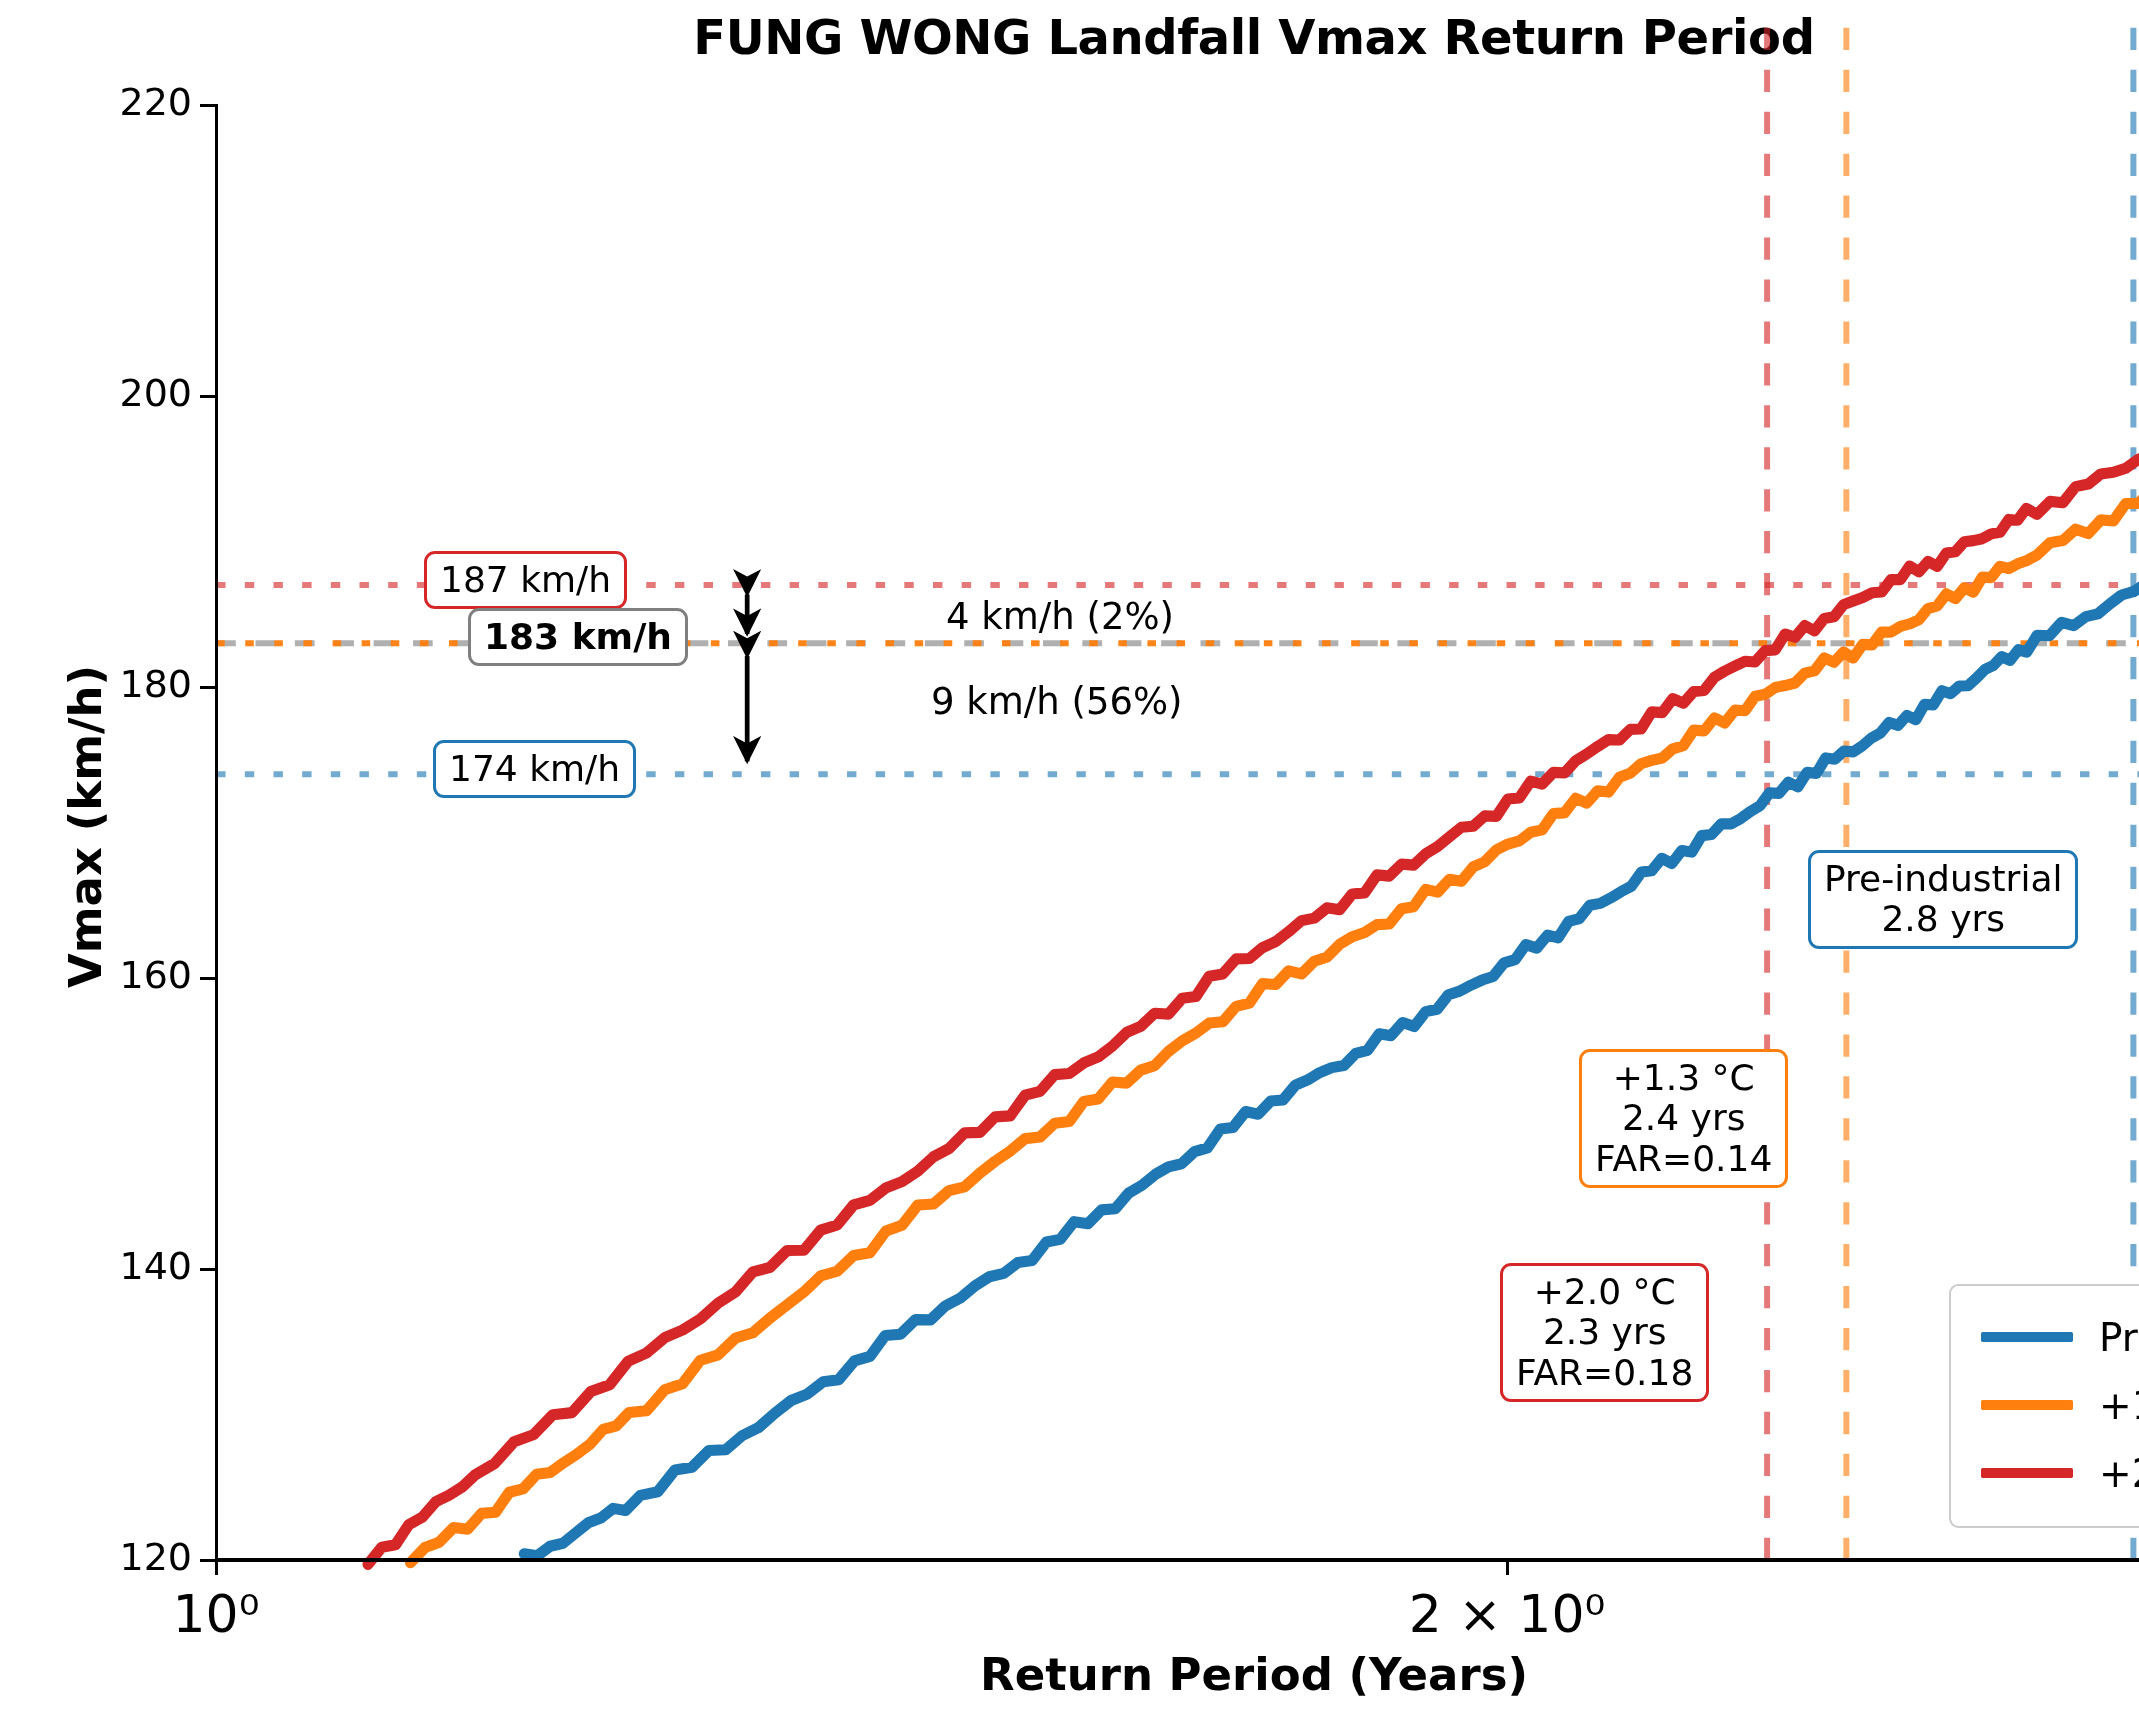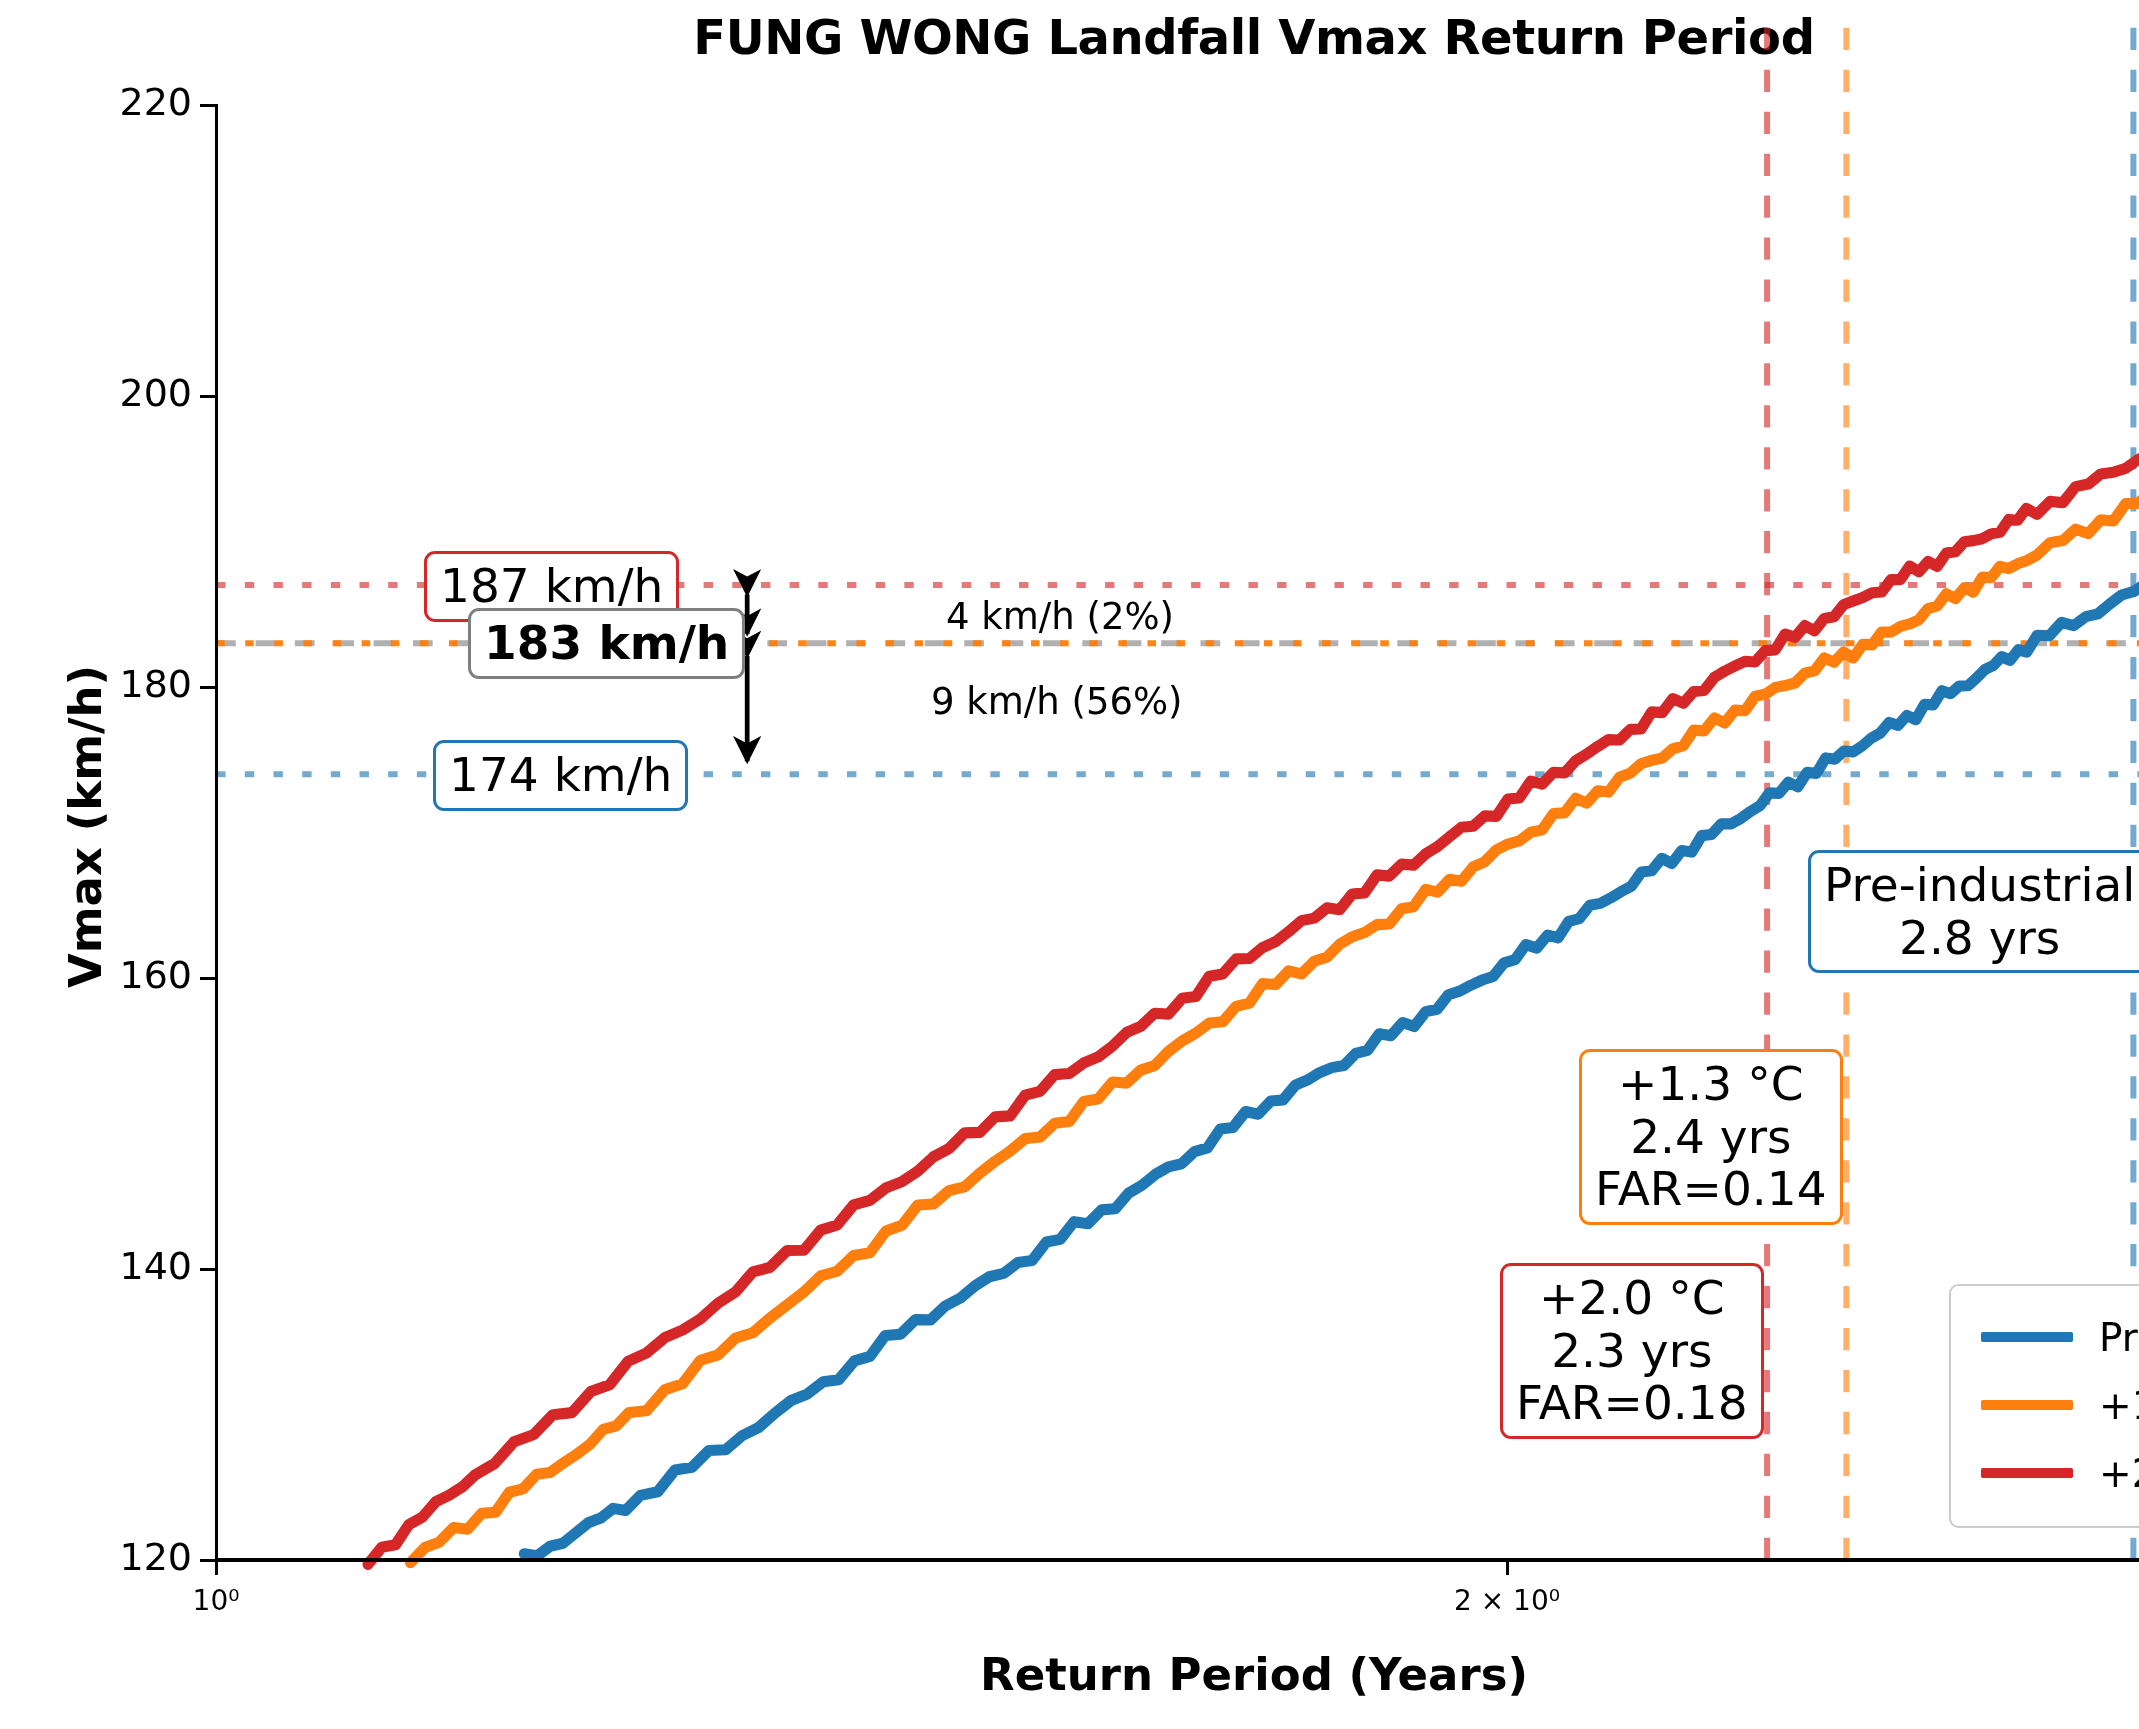--- a/index.html
+++ b/index.html
@@ -22,30 +22,30 @@
     position:absolute;left:-428px;top:800px;width:1027px;text-align:center;
     font-size:45px;font-weight:bold;color:#000;
     transform:rotate(-90deg);transform-origin:center center;
   }
   .spine-left{position:absolute;left:215px;top:104px;width:3px;height:1457px;background:#000;}
   .spine-bottom{position:absolute;left:215px;top:1558px;width:2293px;height:3.9px;background:#000;}
 
   .ytick-lbl{position:absolute;right:2517px;font-size:38px;color:#000;text-align:right;width:257px;white-space:nowrap;}
   .ytick-mark{position:absolute;left:-16.3px;width:16.3px;height:2.6px;background:#000;}
   .xtick-mark{position:absolute;top:1560px;width:2.6px;height:14.6px;background:#000;}
-  .xtick-lbl{position:absolute;top:1584px;font-size:28px;color:#000;transform:translateX(-50%);white-space:nowrap;}
+  .xtick-lbl{position:absolute;top:1584px;font-size:52px;color:#000;transform:translateX(-50%);white-space:nowrap;}
 
   
   #curves{position:absolute;left:0;top:0;width:2508px;height:1729px;pointer-events:none;}
 
   
   .abox{
     position:absolute;background:#ffffff;border-radius:11px;
     border:3px solid #555;padding:6px 13px;
-    font-size:47px;line-height:1.12;color:#000;text-align:center;white-space:pre;
+    font-size:36px;line-height:1.12;color:#000;text-align:center;white-space:pre;
   }
   .abox.red{border-color:#d62728;}
   .abox.orange{border-color:#ff7f0e;}
   .abox.blue{border-color:#1f77b4;}
   .abox.grey{border-color:#7f7f7f;font-weight:bold;margin-left:40px;}
 
   .deltatxt{position:absolute;font-size:37px;color:#000;white-space:nowrap;}
 
   
   #legend{

